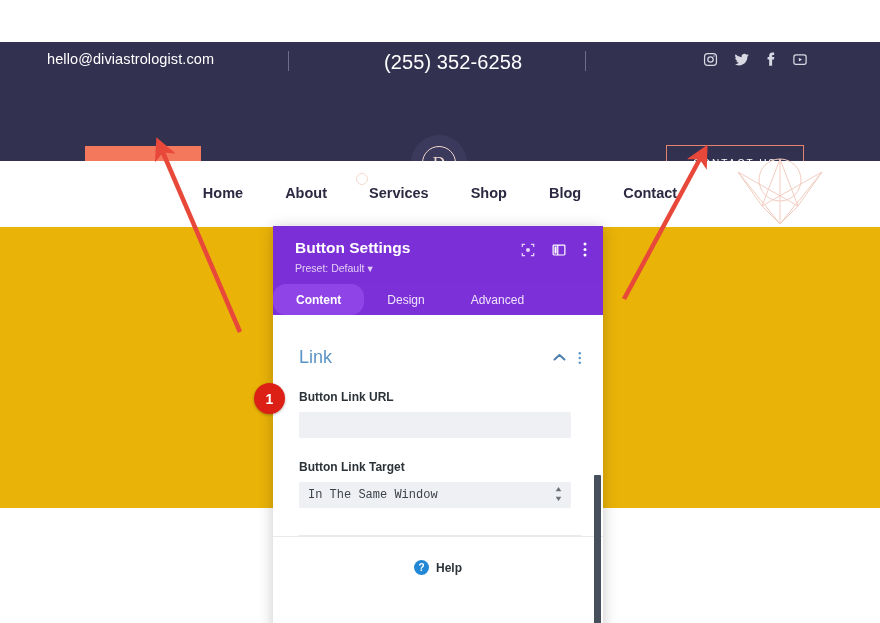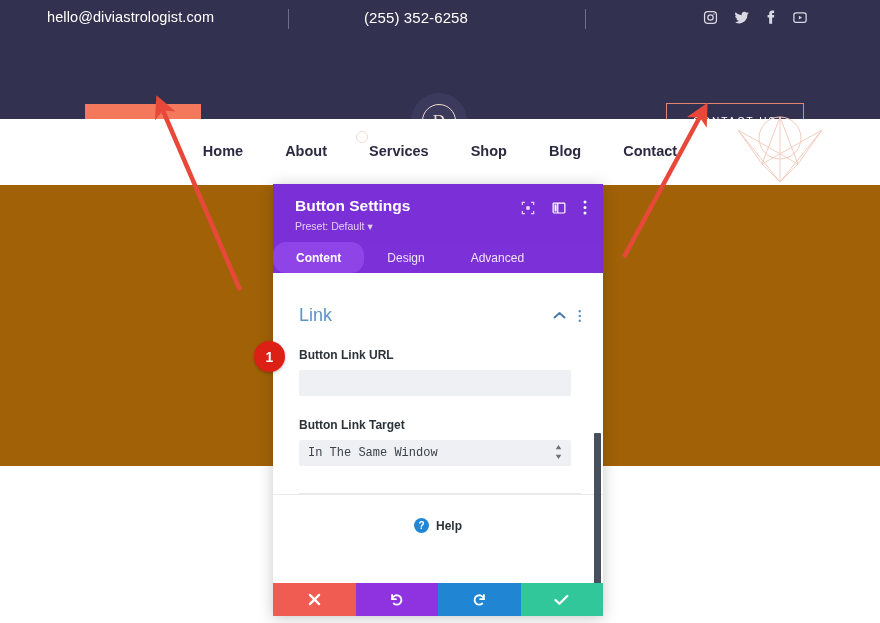--- a/index.html
+++ b/index.html
@@ -2,39 +2,39 @@
 <html><head>
 <meta charset="utf-8">
 <style>
   * { box-sizing: border-box; margin: 0; padding: 0; }
   html, body {
     width: 880px; height: 623px;
     font-family: "Liberation Sans", sans-serif;
     background: #ffffff;
     overflow: hidden;
   }
-  #page { position: relative; width: 880px; height: 466px; background: #a16207; }
+  #page { position: relative; width: 880px; height: 466px; background: #eab308; margin-top: 42px; }
 
   
   .site-header {
     position: absolute; top: 0; left: 0; width: 880px; height: 119px;
     background: #333150;
   }
   .contact-bar {
     position: relative; height: 40px;
     display: flex; align-items: center;
   }
   .contact-email {
     position: absolute; left: 47px; top: 9px;
     color: #ffffff; font-size: 14.5px; letter-spacing: .1px;
   }
   .contact-sep1 { position: absolute; left: 288px; top: 9px; width: 1px; height: 20px; background: #6f6d89; }
   .contact-phone {
-    position: absolute; left: 364px; top: 9px;
-    color: #ffffff; font-size: 15px; letter-spacing: .1px;
+    position: absolute; left: 384px; top: 9px;
+    color: #ffffff; font-size: 20px; letter-spacing: .1px;
   }
   .contact-sep2 { position: absolute; left: 585px; top: 9px; width: 1px; height: 20px; background: #6f6d89; }
   .social-list {
     position: absolute; right: 72px; top: 10px;
     display: flex; gap: 16px; align-items: center;
   }
   .social-list svg { display: block; }
 
   .header-row2 { position: relative; height: 79px; }
   .btn-getstarted {

